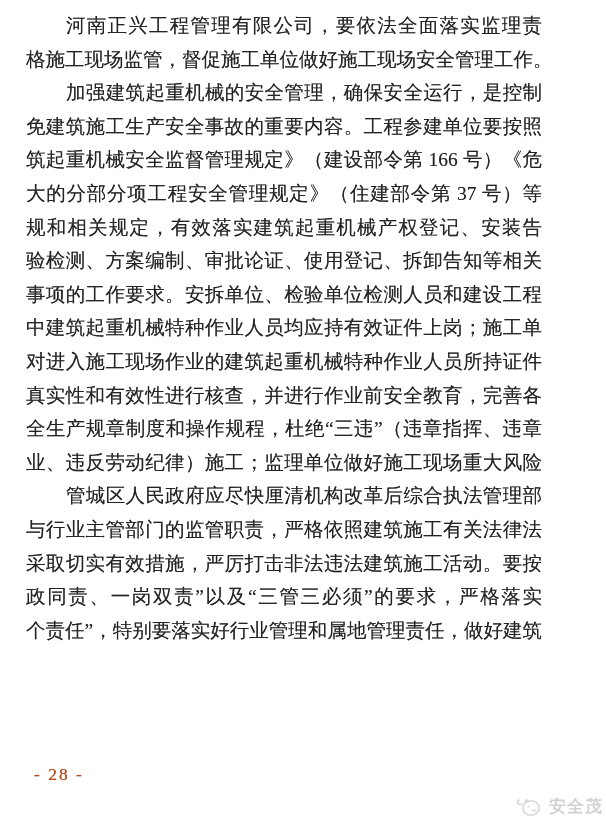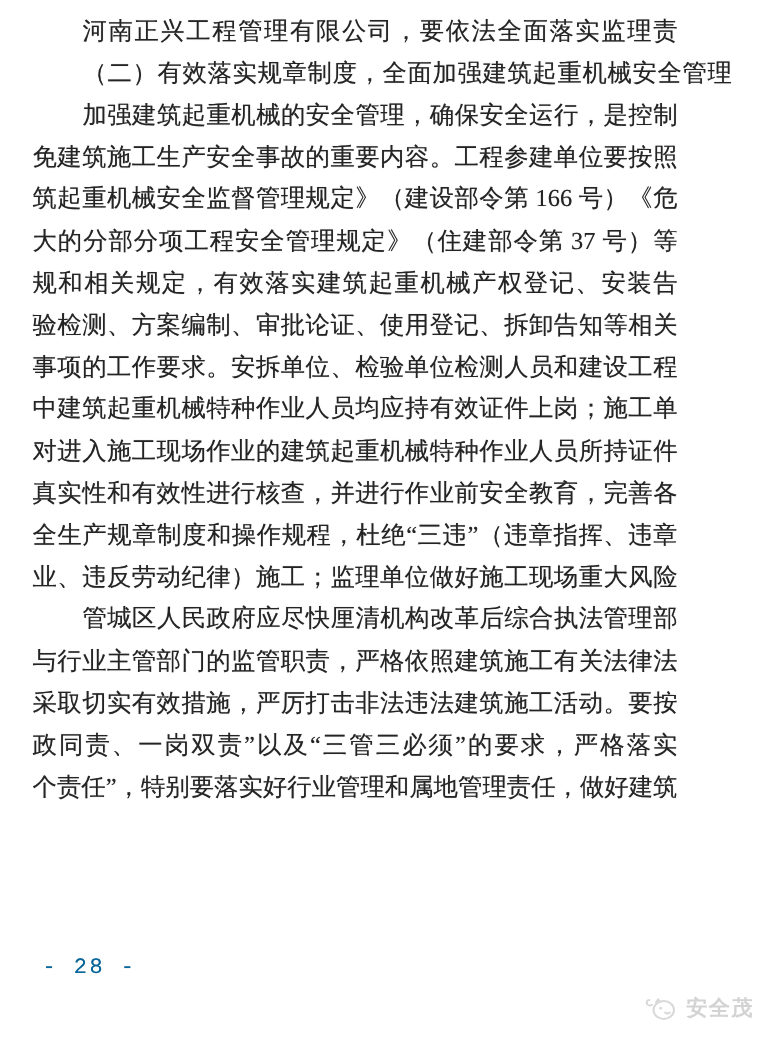--- a/index.html
+++ b/index.html
@@ -44,24 +44,23 @@
     padding-left: 40px;
   }
   .text-line.heading {
     letter-spacing: 0.5px;
   }
   .footer-pagenum {
     position: absolute;
     left: 34px;
     top: 764px;
     font-size: 17.5px;
-    color: #0369a1;
+    color: #c2410c;
     letter-spacing: 2px;
     text-shadow: 0 0 0.5px rgba(45,45,45,0.5);
-    font-family: Liberation Mono, monospace;
   }
   .watermark {
     position: absolute;
     right: 3px;
     top: 795px;
     display: flex;
     align-items: center;
     gap: 3px;
     color: #d3d3d3;
   }
@@ -78,21 +77,21 @@
     font-family: "Liberation Sans", "DejaVu Sans", sans-serif;
   }
 </style>
 </head>
 <body>
 
 <div class="page">
 
   <div class="text-block" id="text-block">
       <div class="text-line fill indent">河南正兴工程管理有限公司，要依法全面落实监理责任，严</div>
-      <div class="text-line indent heading">（二）有效落实规章制度，全面加强建筑起重机械安全管理</div>
+      <div class="text-line">格施工现场监管，督促施工单位做好施工现场安全管理工作。</div>
       <div class="text-line fill indent">加强建筑起重机械的安全管理，确保安全运行，是控制和避</div>
       <div class="text-line fill">免建筑施工生产安全事故的重要内容。工程参建单位要按照《建</div>
       <div class="text-line fill">筑起重机械安全监督管理规定》（建设部令第 166 号）《危险性较</div>
       <div class="text-line fill">大的分部分项工程安全管理规定》（住建部令第 37 号）等法律法</div>
       <div class="text-line fill">规和相关规定，有效落实建筑起重机械产权登记、安装告知、检</div>
       <div class="text-line fill">验检测、方案编制、审批论证、使用登记、拆卸告知等相关业务</div>
       <div class="text-line fill">事项的工作要求。安拆单位、检验单位检测人员和建设工程项目</div>
       <div class="text-line fill">中建筑起重机械特种作业人员均应持有效证件上岗；施工单位要</div>
       <div class="text-line fill">对进入施工现场作业的建筑起重机械特种作业人员所持证件的</div>
       <div class="text-line fill">真实性和有效性进行核查，并进行作业前安全教育，完善各项安</div>

